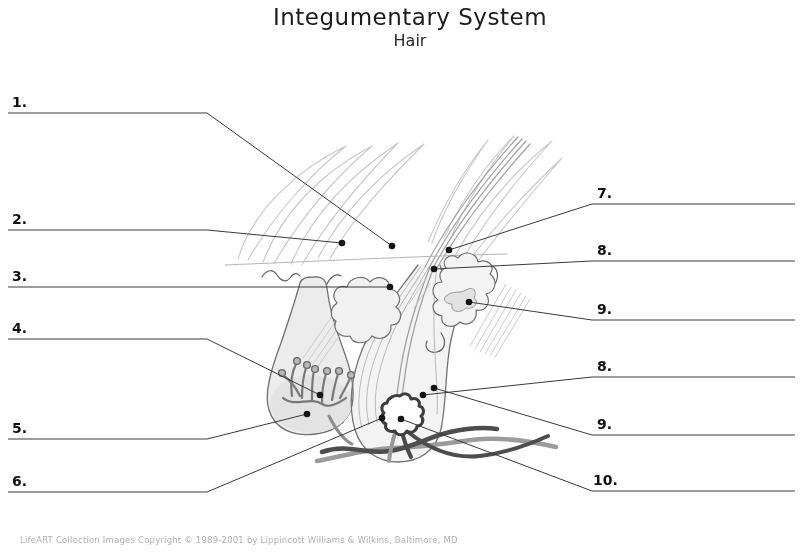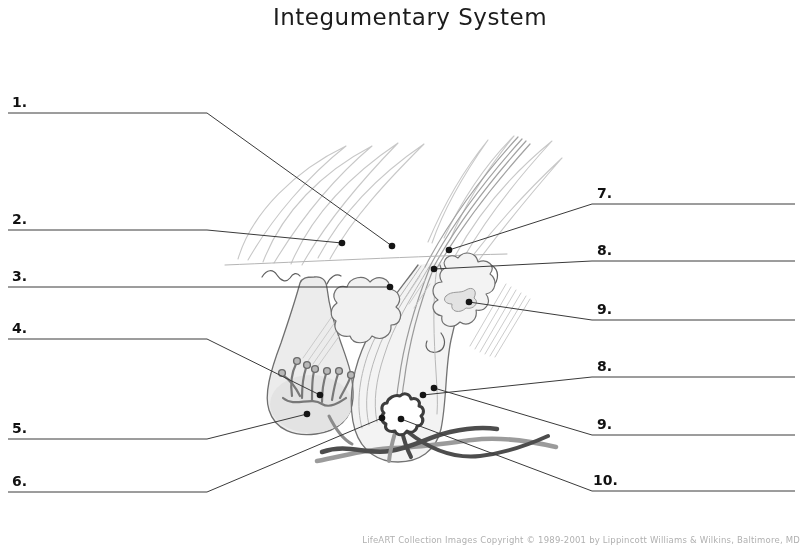--- a/index.html
+++ b/index.html
@@ -6,30 +6,31 @@
   .stage{
     position:relative;width:800px;height:554px;background:#ffffff;overflow:hidden;
     font-family:"DejaVu Sans","Liberation Sans",sans-serif;
     border-radius:15px;
   }
   .titleblock{position:absolute;left:20px;right:0;top:4px;text-align:center;pointer-events:none;}
   .titleblock h1{margin:0;font-size:23px;font-weight:400;color:#1c1c1c;letter-spacing:0.5px;}
   .titleblock h2{margin:1px 0 0 0;font-size:16px;font-weight:400;color:#2a2a2a;}
   .num{position:absolute;font-size:14px;font-weight:bold;color:#111;line-height:1;}
   .diagram{position:absolute;left:0;top:0;}
-  .copyright{position:absolute;left:20px;right:0;top:535px;text-align:right;
+  .copyright{position:absolute;left:20px;right:0;top:535px;text-align:left;
     font-size:8.5px;color:#b0b0b0;letter-spacing:0.2px;}
 </style>
 </head>
 <body>
 
 <div class="stage">
 
   <div class="titleblock">
     <h1>Integumentary System</h1>
+    <h2>Hair</h2>
   </div>
 
   <svg class="diagram" width="800" height="554" viewBox="0 0 800 554" fill="none" xmlns="http://www.w3.org/2000/svg">
 
     <g stroke-linecap="round" stroke-linejoin="round">
 
       <path d="M418,265 C399,291 374,320 362,350 C351,377 348,406 355,430
            C362,452 379,462 398,462 C419,462 436,451 441,429
            C447,400 445,368 451,340 C457,314 463,296 472,282
            C476,275 478,270 479,266 L440,262 Z" fill="#f3f3f3"></path>

